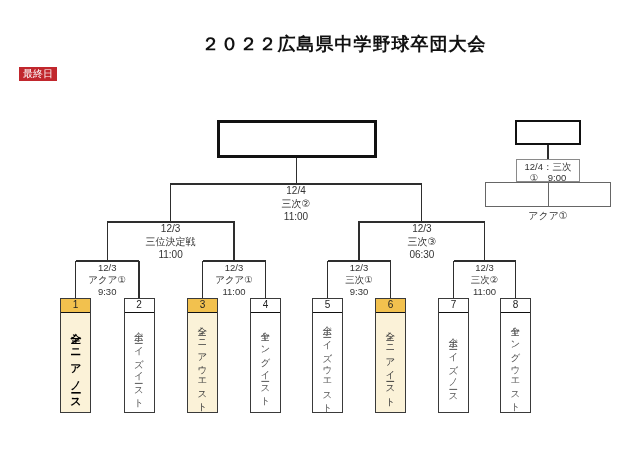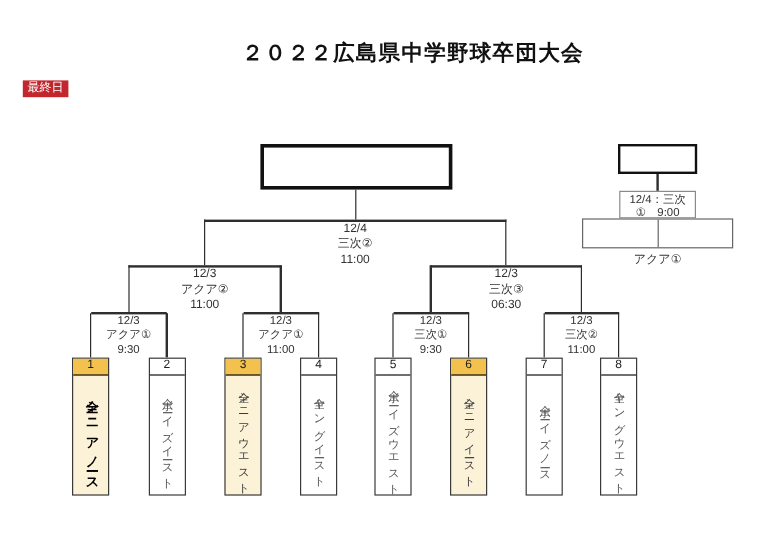--- a/index.html
+++ b/index.html
@@ -105,21 +105,21 @@
   <div class="ln" style="left:514.8px;top:261px;width:1.5px;height:37px;"></div>
   <div class="ln" style="left:547.3px;top:145px;width:1.5px;height:14px;"></div>
 
   <div class="match-label lg" style="left:296px;top:184px;">
     <div>12/4</div>
     <div>三次②</div>
     <div>11:00</div>
   </div>
   <div class="match-label lg" style="left:170.6px;top:222px;">
     <div>12/3</div>
-    <div>アクア②</div>
+    <div>三位決定戦</div>
     <div>11:00</div>
   </div>
   <div class="match-label lg" style="left:421.9px;top:222px;">
     <div>12/3</div>
     <div>三次③</div>
     <div>06:30</div>
   </div>
   <div class="match-label sm" style="left:107.2px;top:261.5px;">
     <div>12/3</div>
     <div>アクア①</div>

